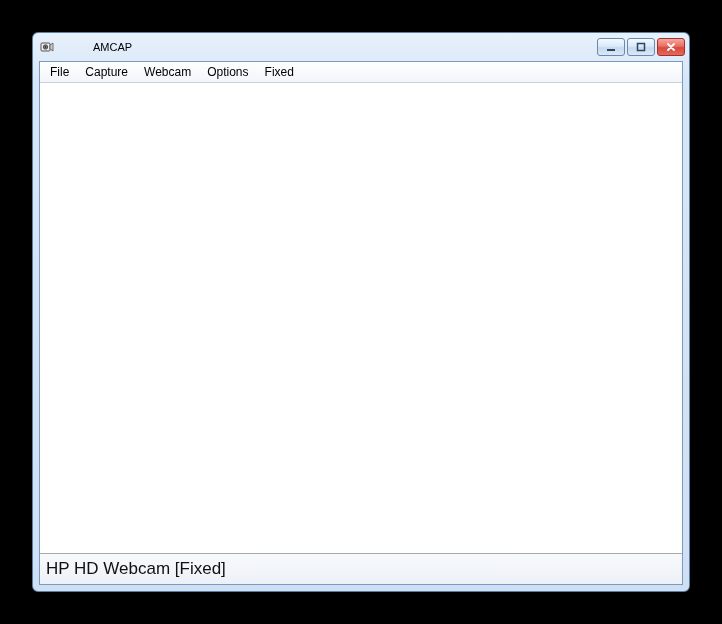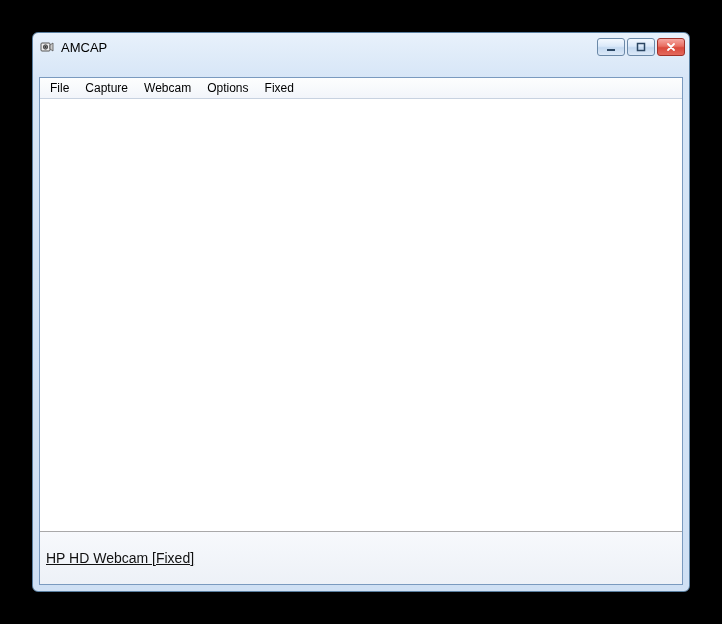--- a/index.html
+++ b/index.html
@@ -36,23 +36,24 @@
   .titlebar .app-icon {
     width: 16px;
     height: 16px;
     margin-right: 6px;
     display: flex;
     align-items: center;
     justify-content: center;
   }
   .titlebar .title {
     flex: 1;
-    font-size: 13px;
+    font-size: 11px;
     font-weight: 400;
     color: #000;
+    margin-left: 32px;
   }
   .win-controls {
     display: flex;
     gap: 2px;
   }
   .win-btn {
     width: 28px;
     height: 18px;
     border: 1px solid #6b89a8;
     border-radius: 3px;
@@ -61,21 +62,21 @@
     align-items: center;
     justify-content: center;
     box-sizing: border-box;
   }
   .win-btn.close {
     background: linear-gradient(to bottom, #f6a6a0 0%, #e86f63 45%, #d9493c 55%, #e4695c 100%);
     border-color: #a03028;
   }
   .client-area {
     flex: 1;
-    margin: 16px 6px 6px 6px;
+    margin: 0 6px 6px 6px;
     background: #fff;
     border: 1px solid #7a9abf;
     display: flex;
     flex-direction: column;
     box-sizing: border-box;
     justify-content: space-between;
   }
   .menubar {
     height: 20px;
     background: linear-gradient(to bottom, #fdfefe 0%, #f2f5fa 100%);
@@ -93,24 +94,23 @@
   .content {
     flex: 1;
     background: #fff;
   }
   .statusbar {
     height: 20px;
     border-top: 1px solid #a9a9a9;
     background: linear-gradient(to bottom, #f7f9fc 0%, #edf1f7 100%);
     display: flex;
     align-items: center;
-    padding: 16px 6px;
-    font-size: 14px;
+    padding: 5px 6px;
+    font-size: 17px;
     color: #111;
-    text-decoration: underline;
   }
 </style>
 </head>
 <body>
 
 <div class="window">
 
   <div class="titlebar">
     <span class="app-icon">
       <svg width="16" height="16" viewBox="0 0 16 16">

